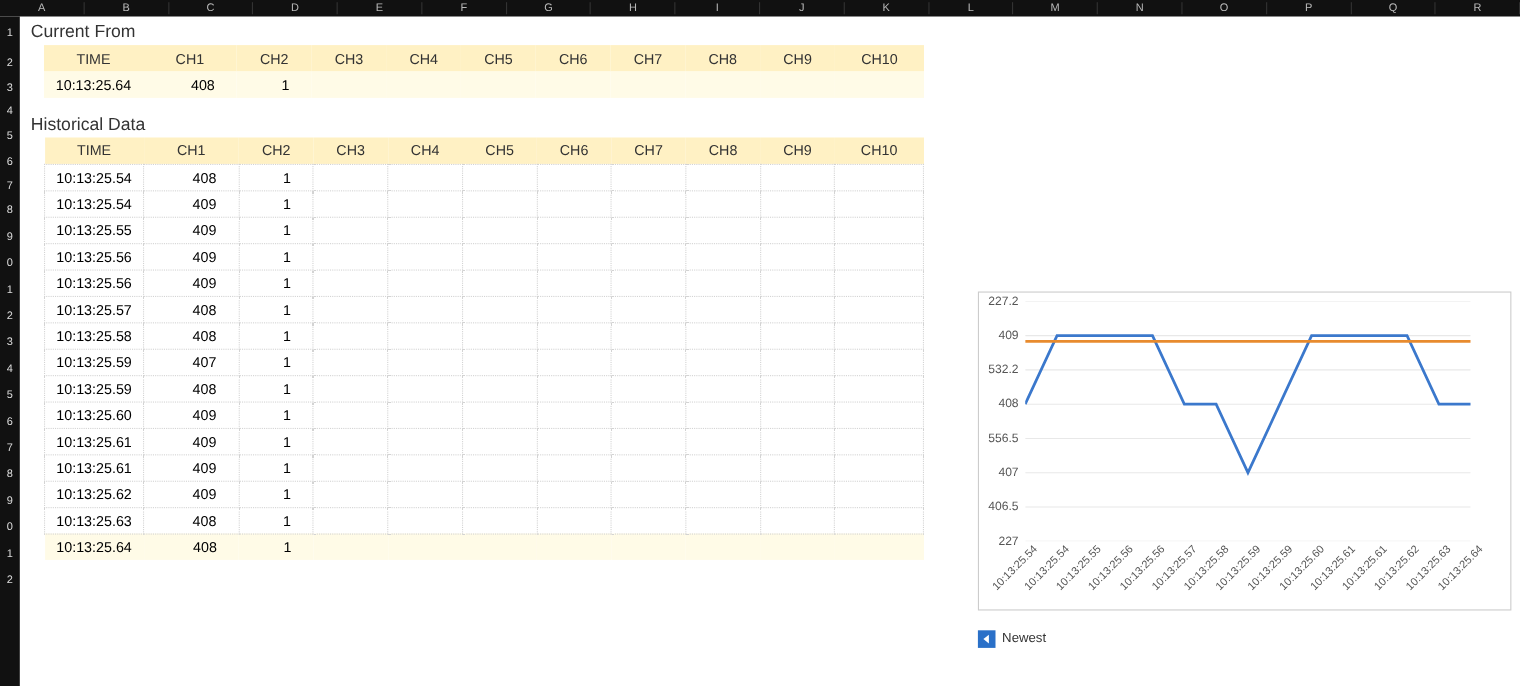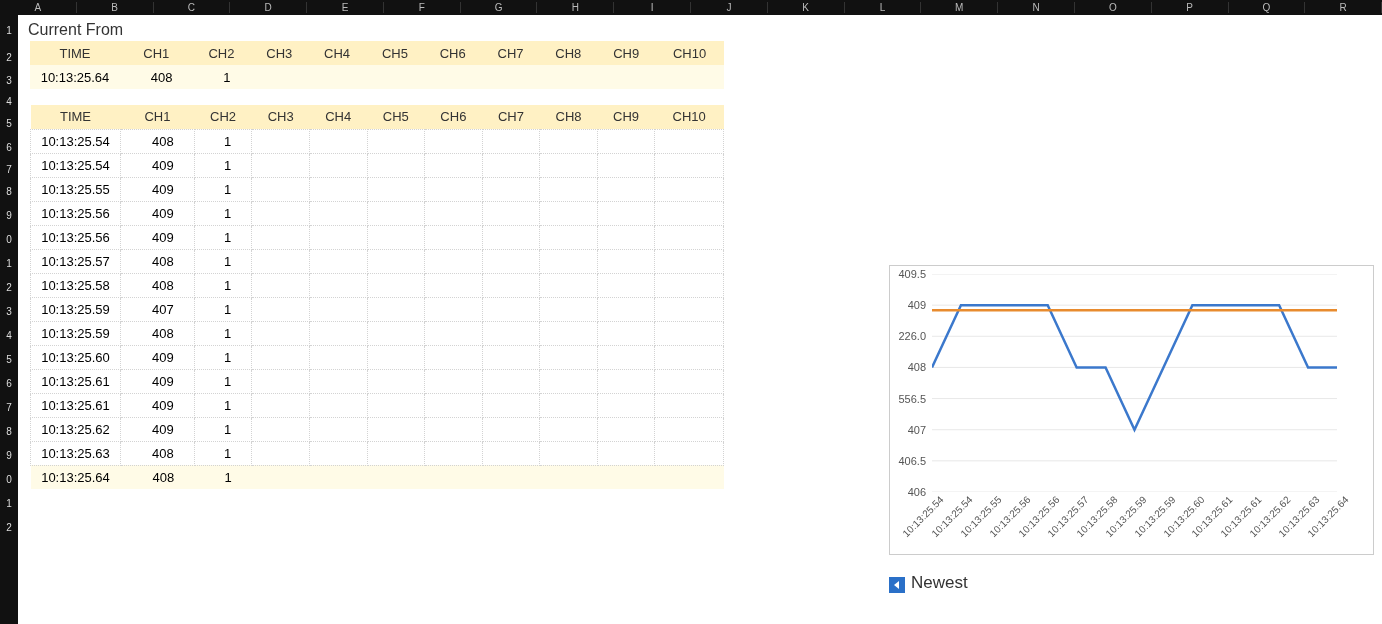--- a/index.html
+++ b/index.html
@@ -8,38 +8,38 @@
   .topbar span { flex: 1; text-align: center; border-right: 1px solid #333; }
   .main { display: flex; height: 609px; }
   .left { width: 875px; position: relative; }
   .right { flex: 1; padding: 10px 8px 0 18px; }
   .rownums { position: absolute; left: 0; top: 0; width: 18px; background: #111; color: #ddd; font-size: 10px; height: 100%; }
   .rownums div { height: 24px; display: flex; align-items: center; justify-content: center; }
   .content { margin-left: 18px; padding: 6px 4px; }
   .title { font-size: 24px; font-weight: 300; color: #333; margin: 2px 0 4px 6px; }
   .subtitle { font-size: 13px; color: #888; margin: 0 0 18px 6px; }
   .section-label { font-size: 16px; font-weight: 400; color: #333; margin: 0 0 2px 6px; }
-  table { border-collapse: collapse; width: 694px; margin-left: 8px; }
+  table { border-collapse: collapse; width: 800px; margin-left: 18px; }
   th, td { font-size: 13px; font-weight: 400; height: 24px; padding: 0 6px; text-align: center; }
   th:first-child, td:first-child { text-align: center; width: 90px; }
   td.num { text-align: right; padding-right: 20px; }
   th { background: #fff1c4; color: #333; }
   .current-data td { background: #fffbe7; }
   .hist tbody tr td { border: 1px dotted #d3d3d3; }
   .hist tbody tr:last-child td { background: #fffbe7; border: none; }
   .chart-box { border: 1px solid #ccc; width: 485px; height: 290px; margin-top: 240px; position: relative; }
   .chart-inner { position: absolute; left: 42px; right: 36px; top: 8px; bottom: 62px; }
   .y1 { position: absolute; left: 0; top: 8px; bottom: 62px; width: 40px; font-size: 11px; color: #555; }
   .y1 div, .y2 div { position: absolute; right: 4px; transform: translateY(-50%); }
   .y2 { position: absolute; right: 0; top: 8px; bottom: 62px; width: 34px; font-size: 11px; color: #555; }
   .y2 div { right: auto; left: 20px; margin-left: 40px; }
   .xlabels { position: absolute; left: 42px; right: 36px; bottom: 4px; height: 56px; font-size: 10px; color: #555; }
   .xlabels span { position: absolute; transform: rotate(-45deg); transform-origin: top right; white-space: nowrap; }
   .grid line { stroke: #e8e8e8; stroke-width: 1; }
-  .legend { margin-top: 18px; display: flex; align-items: flex-end; gap: 6px; font-size: 17px; color: #333; }
+  .legend { margin-top: 18px; display: flex; align-items: flex-start; gap: 6px; font-size: 12px; color: #333; }
   .legend-icon { width: 16px; height: 16px; background: #2a70c8; display: flex; align-items: center; justify-content: center; color: #fff; }
   .legend-icon svg { width: 10px; height: 10px; }
 </style>
 </head>
 <body>
 
 <div class="topbar" id="colbar">
     <span>A</span>
     <span>B</span>
     <span>C</span>
@@ -117,20 +117,21 @@
               <td></td>
               <td></td>
               <td></td>
               <td></td>
             </tr>
           </tbody>
       </table>
 
       <div style="height:16px"></div>
 
+      <div class="section-label">Historical Data</div>
       <table class="hist">
         <thead>
             <tr id="hist-head">
               <th>TIME</th>
               <th>CH1</th>
               <th>CH2</th>
               <th>CH3</th>
               <th>CH4</th>
               <th>CH5</th>
               <th>CH6</th>
@@ -337,28 +338,28 @@
               <td></td>
             </tr>
           </tbody>
       </table>
     </div>
   </div>
 
   <div class="right">
     <div class="chart-box">
       <div class="y1" id="y1ticks">
-          <div style="top: 100%;">406</div>
+          <div style="top: 100%;">227</div>
           <div style="top: 85.7143%;">406.5</div>
           <div style="top: 71.4286%;">407</div>
           <div style="top: 57.1429%;">556.5</div>
           <div style="top: 42.8571%;">408</div>
-          <div style="top: 28.5714%;">226.0</div>
+          <div style="top: 28.5714%;">532.2</div>
           <div style="top: 14.2857%;">409</div>
-          <div style="top: 0%;">409.5</div>
+          <div style="top: 0%;">227.2</div>
         </div>
       <div class="y2" id="y2ticks">
           <div style="top: 100%;">0</div>
           <div style="top: 83.3333%;">0.2</div>
           <div style="top: 66.6667%; padding-left: 36px;">0.4</div>
           <div style="top: 50%;">0.3</div>
           <div style="top: 33.3333%;">0.3</div>
           <div style="top: 16.6667%;">1</div>
           <div style="top: 0%;">1.2</div>
         </div>

